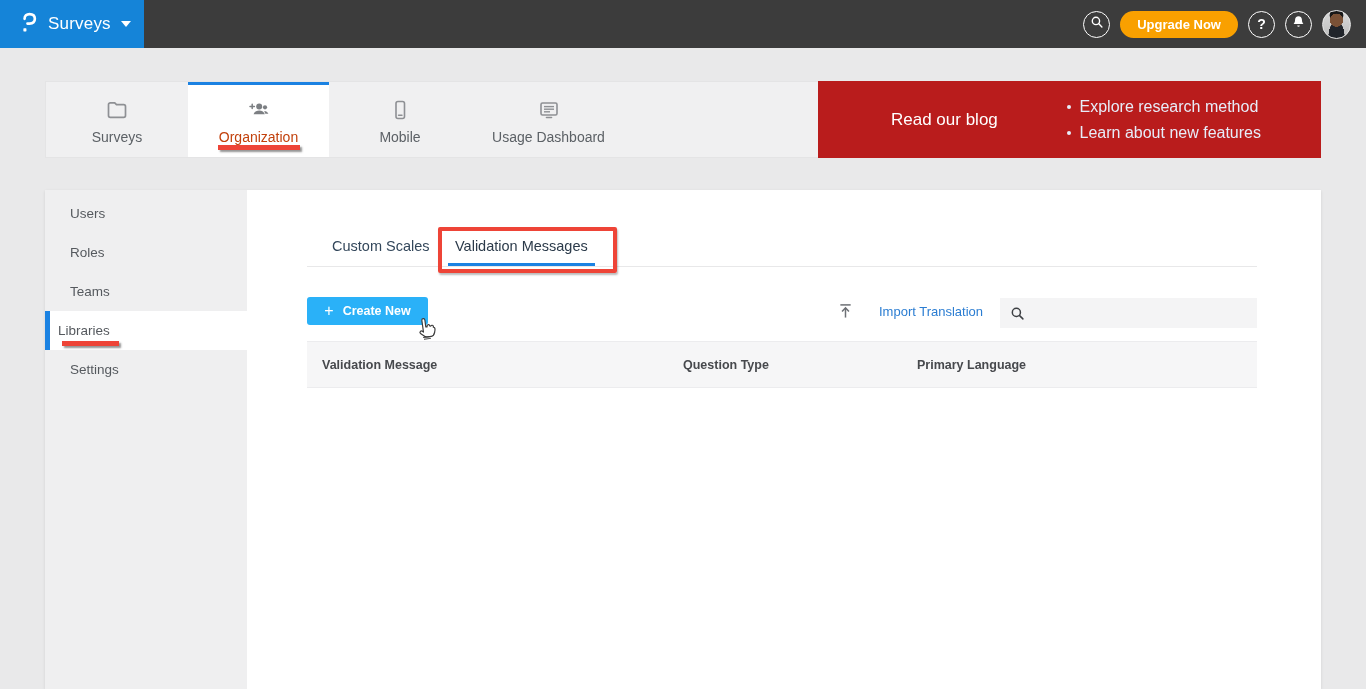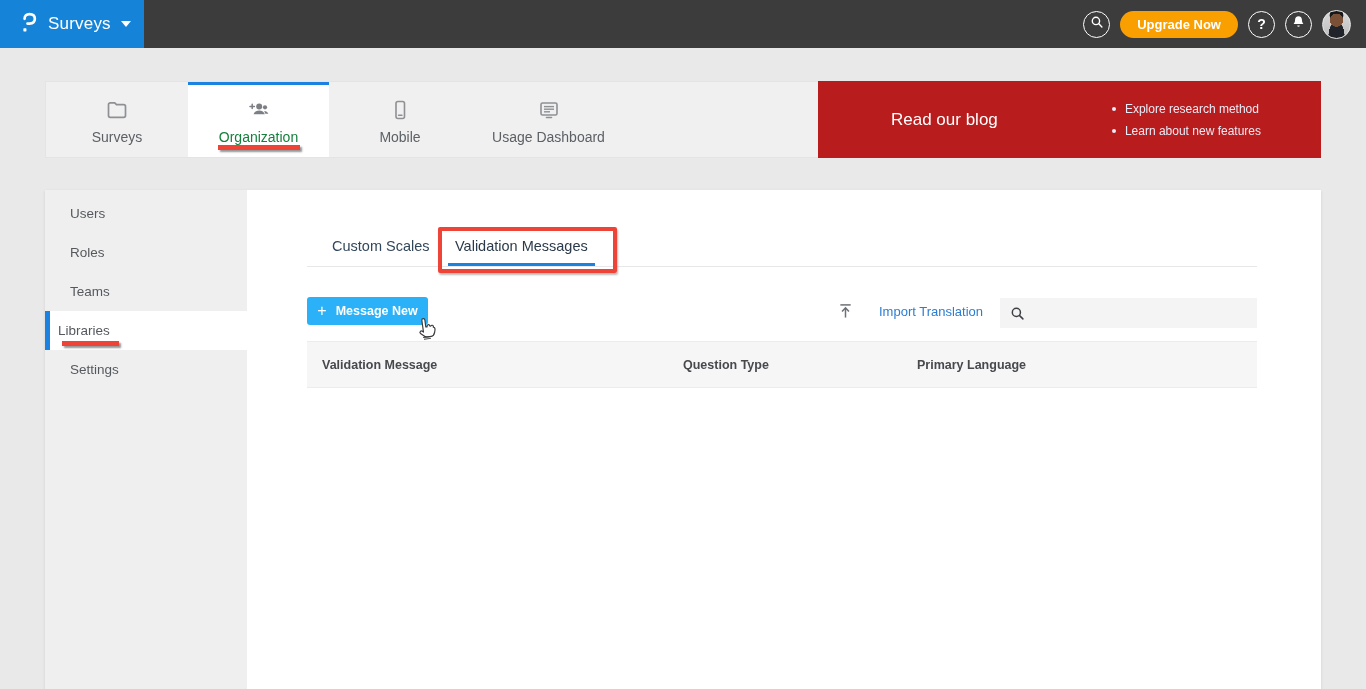--- a/index.html
+++ b/index.html
@@ -44,31 +44,31 @@
   
   .navstrip {
     position: absolute; left: 45px; top: 81px; width: 1276px; height: 77px;
     background: #f0f0f1; border: 1px solid #e4e4e5; display: flex;
   }
   .nav-tab {
     height: 100%; display: flex; flex-direction: column; align-items: center; justify-content: center;
     gap: 7px; cursor: pointer; border-top: 3px solid transparent; color: #5c6166;
   }
   .nav-tab .ntlabel { font-size: 14px; }
-  .nav-tab.active { background: #fff; border-top-color: #1b82e2; color: #15803d; }
+  .nav-tab.active { background: #fff; border-top-color: #1b82e2; color: #c2410c; }
   .nav-icon { width: 24px; height: 24px; color: #8e9094; display: block; }
   .nav-tab.active .nav-icon { color: #7c7f83; }
 
   .promo {
     position: absolute; right: -1px; top: -1px; width: 503px; height: 77px;
     background: #b91c1c; display: flex; align-items: center; cursor: pointer;
   }
   .promo-title { color: #fff; font-size: 17px; font-weight: 500; margin-left: 73px; }
   .promo-bullets { margin-left: auto; margin-right: 60px; display: flex; flex-direction: column; gap: 8px; }
-  .promo-bullet { display: flex; align-items: center; gap: 9px; color: #e7ecf8; font-size: 12px; font-weight: 500; }
+  .promo-bullet { display: flex; align-items: center; gap: 9px; color: #e7ecf8; font-size: 16px; font-weight: 500; }
   .promo-dot { width: 4px; height: 4px; border-radius: 50%; background: #e7ecf8; flex: none; }
 
   
   .card {
     position: absolute; left: 45px; top: 190px; width: 1276px; height: 499px;
     background: #fff; box-shadow: 0 1px 3px rgba(0,0,0,.10);
   }
   .side {
     position: absolute; left: 0; top: 0; width: 202px; height: 499px; background: #efeff0; padding-top: 4px;
   }
@@ -259,21 +259,21 @@
     <div class="content">
 
       <div class="ctab t0">Custom Scales</div>
       <div class="ctab t1">Validation Messages</div>
       <div class="ctab-divider"></div>
 
       <div class="ann-box" style="left:191px; top:37px;"></div>
 
       <button class="create-btn">
         <span class="create-plus">+</span>
-        <span>Message New</span>
+        <span>Create New</span>
       </button>
 
       <div class="hand-cursor">
         <svg width="26" height="26" viewBox="0 0 24 24">
           <path d="M9.3 3.6 c0-.8.6-1.4 1.4-1.4 .8 0 1.4.6 1.4 1.4 V10 l1.1.15 .25-.9 c.2-.7.9-1.1 1.55-.9 .6.2.95.75.85 1.35 l.9.3 c.3-.5.9-.75 1.45-.6 .7.2 1.05.9.85 1.55 l-.1.4 c.6.05 1.1.45 1.25 1.05 .25 1.1-.25 2.5-.8 3.9 -.65 1.7-1.5 3.1-3.4 3.1 h-3.8 c-1.25 0-2.3-.55-3.05-1.5 L6.4 15.4 c-.5-.6-.4-1.45.2-1.95 .5-.4 1.25-.35 1.75.1 l.95.9 Z" fill="#fff" stroke="#3c3c3c" stroke-width="1.1" stroke-linejoin="round"></path>
           <path d="M8.3 19.5 h7.5 M8.8 21.2 h6.5" stroke="#3c3c3c" stroke-width="0.9" fill="none"></path>
         </svg>
       </div>
 
       <div class="import-link">

